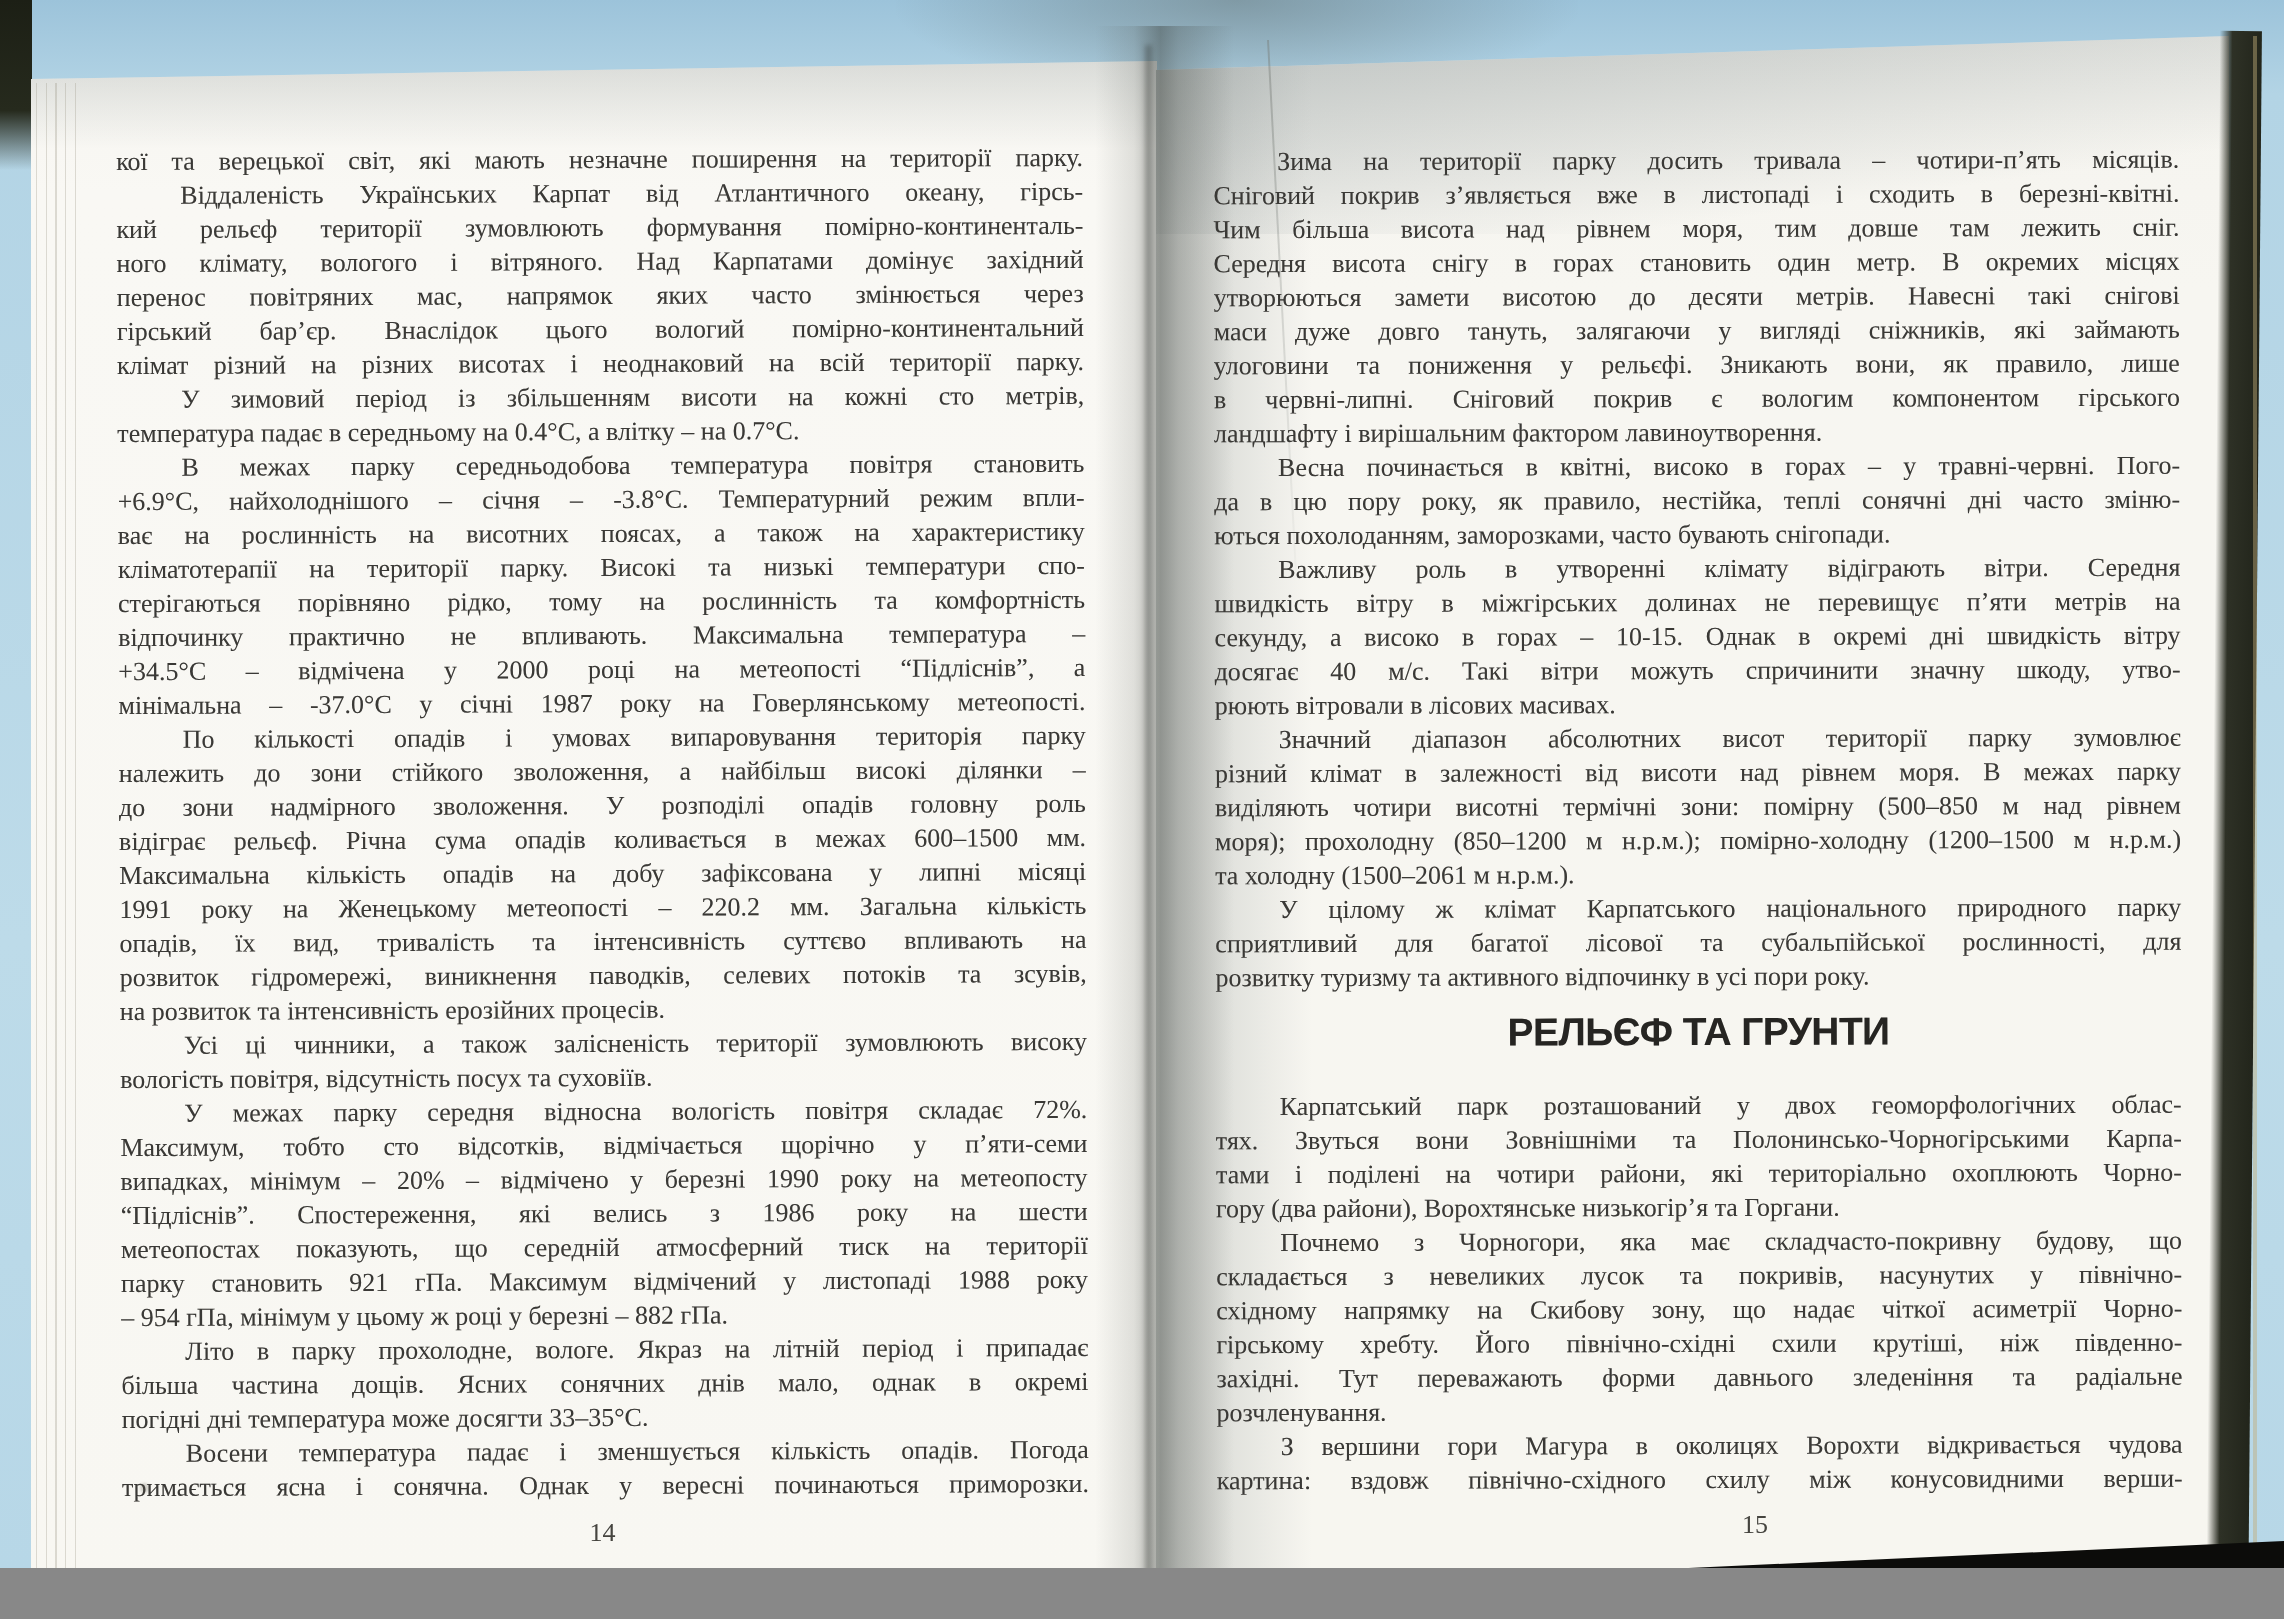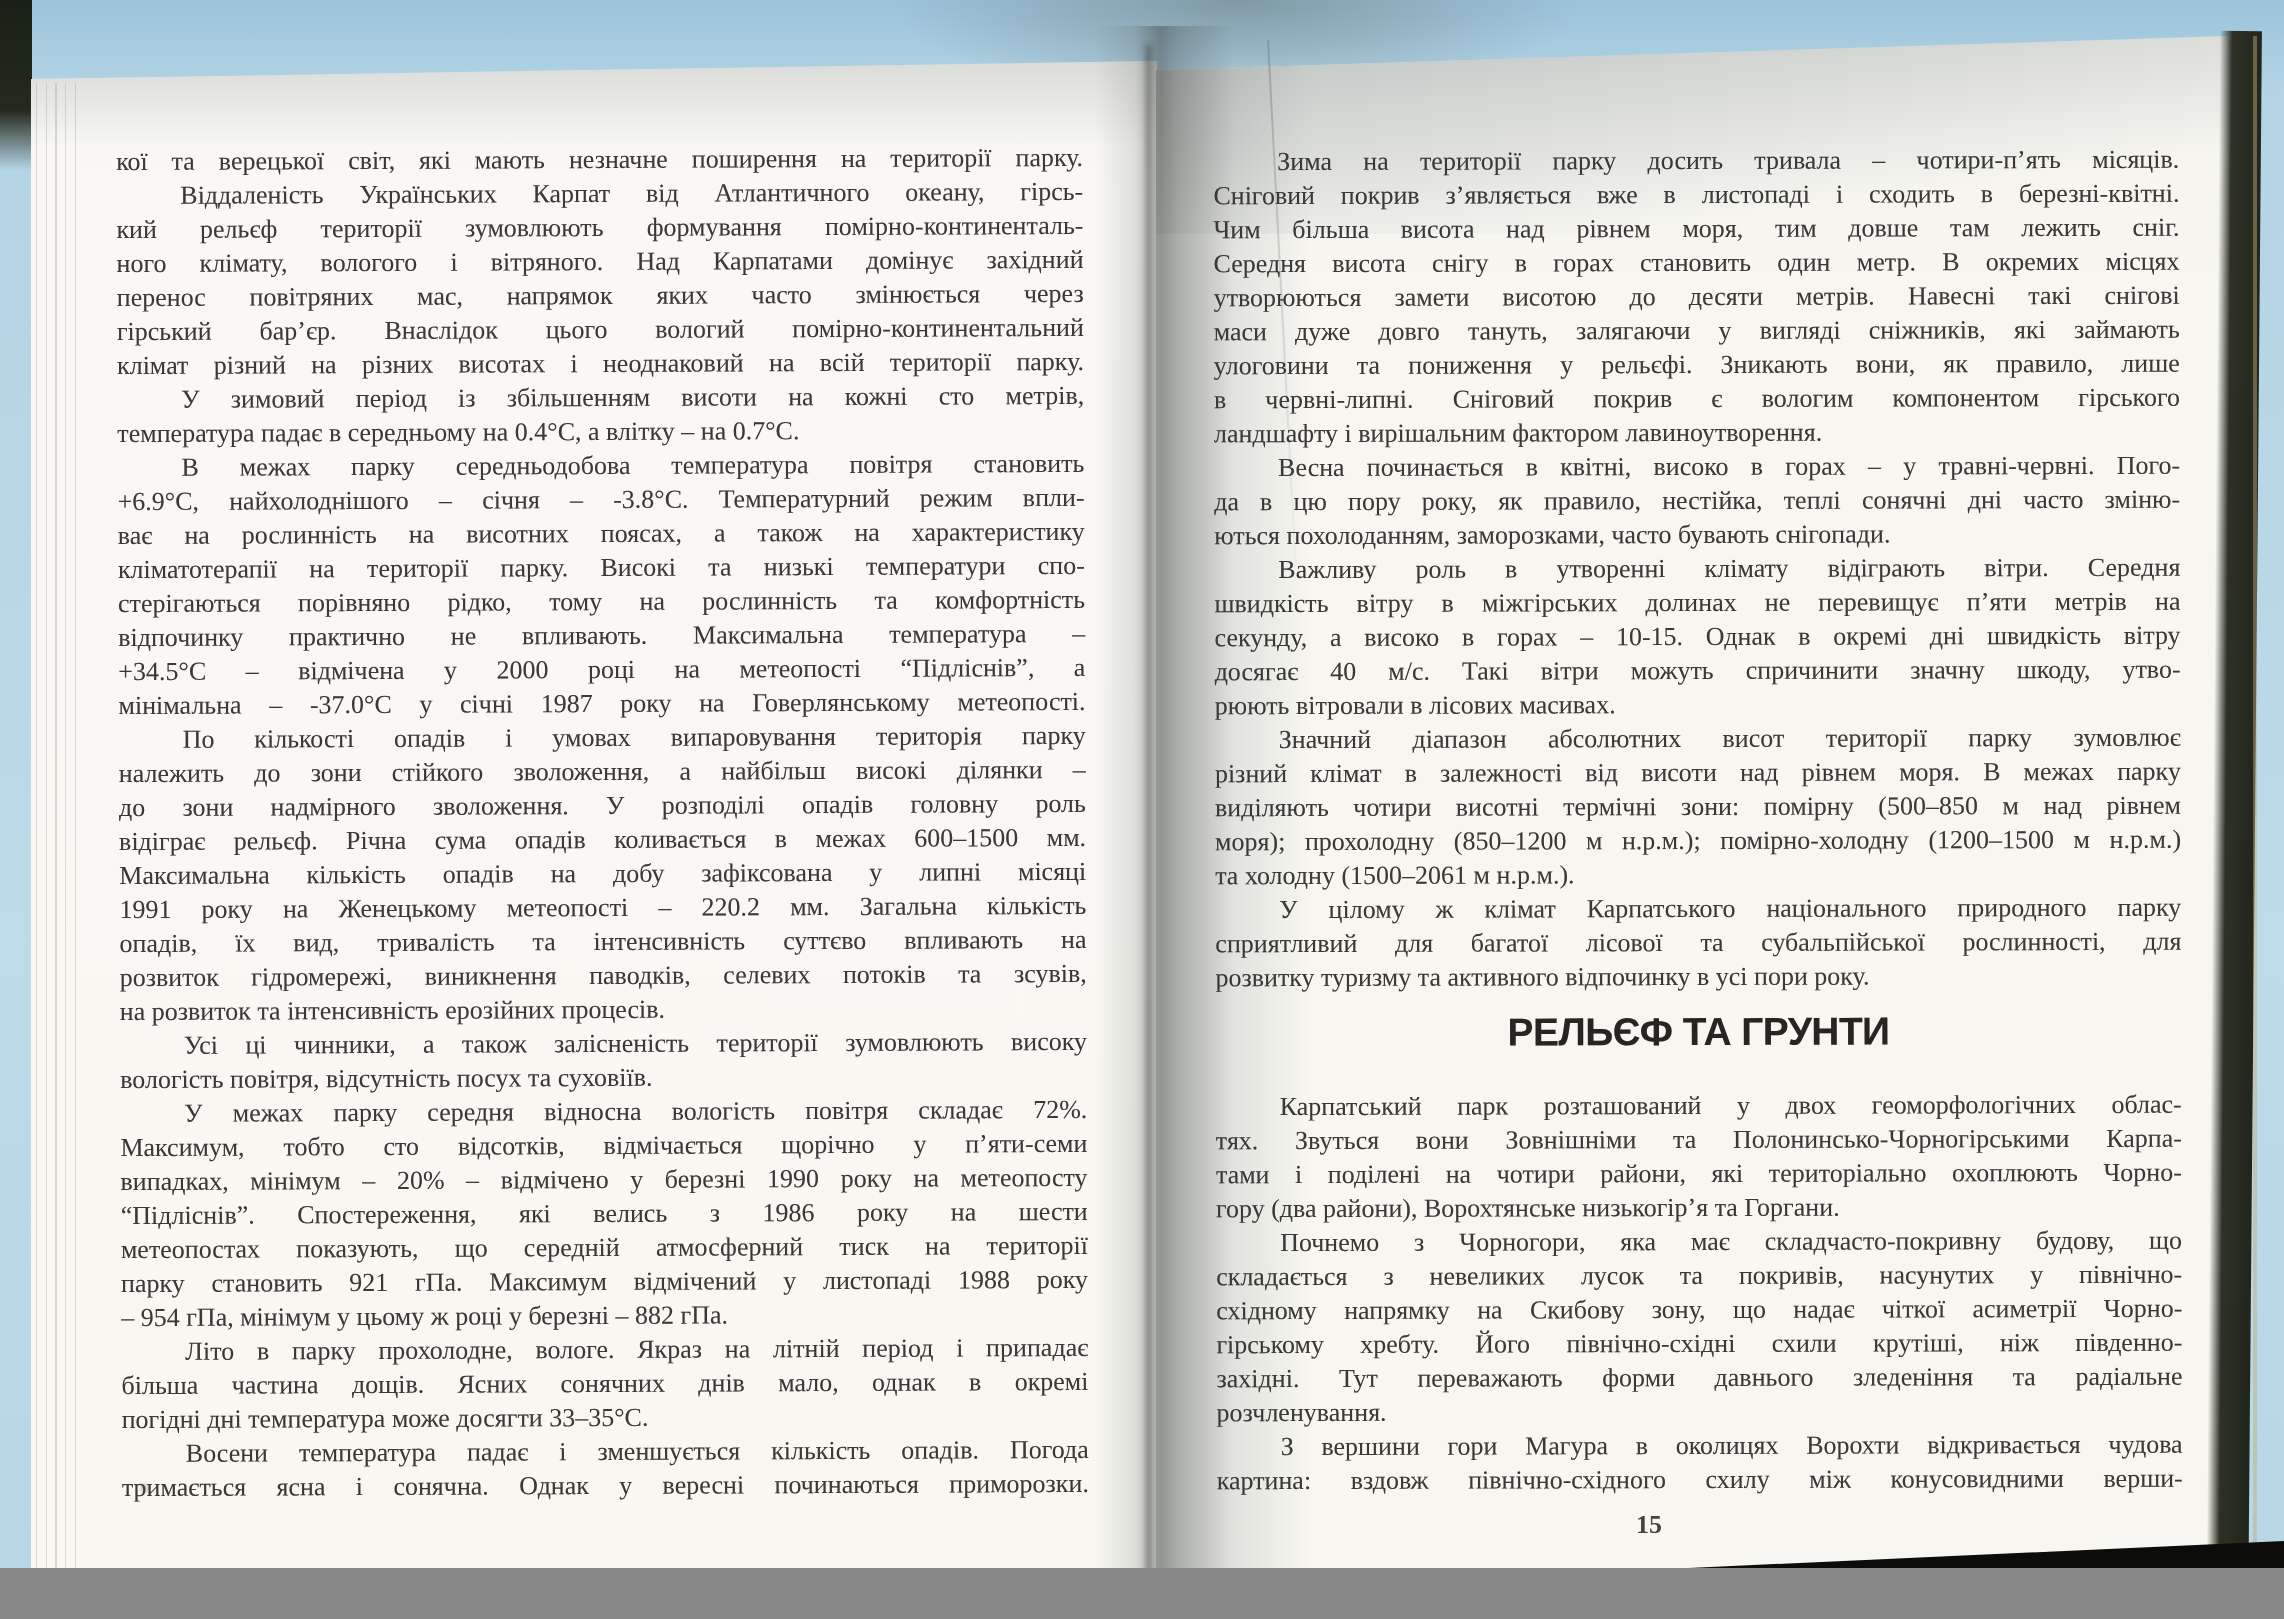--- a/index.html
+++ b/index.html
@@ -61,21 +61,21 @@
   .line{min-height:34px;}
   .line.j{text-align:justify;text-align-last:justify;}
   .line.indent{text-indent:64px;}
   .section-heading{
     font-family:"Liberation Sans", sans-serif;font-weight:bold;
     font-size:39px;line-height:42px;letter-spacing:-0.6px;color:#262522;
     text-align:center;margin:17px 0 36px 0;
   }
   .page-number{font-size:26px;color:#45443f;text-align:center;}
   .page-number.left{left:119px;top:1518px;width:967px;}
-  .page-number.right{left:1166px;top:1510px;width:966px;font-weight:bold;}
+  .page-number.right{left:1272px;top:1510px;width:966px;}
 </style>
 </head>
 <body>
 
 <div class="scan">
 
   <div class="abs top-gutter-shade"></div>
   <div class="abs cover-corner"></div>
 
   <div class="abs page left">
@@ -167,20 +167,21 @@
       <div class="line indent j">Почнемо з Чорногори, яка має складчасто-покривну будову, що</div>
       <div class="line j">складається з невеликих лусок та покривів, насунутих у північно-</div>
       <div class="line j">східному напрямку на Скибову зону, що надає чіткої асиметрії Чорно-</div>
       <div class="line j">гірському хребту. Його північно-східні схили крутіші, ніж південно-</div>
       <div class="line j">західні. Тут переважають форми давнього зледеніння та радіальне</div>
       <div class="line">розчленування.</div>
       <div class="line indent j">З вершини гори Магура в околицях Ворохти відкривається чудова</div>
       <div class="line j">картина: вздовж північно-східного схилу між конусовидними верши-</div>
     </div>
 
+  <div class="abs page-number left">14</div>
   <div class="abs page-number right">15</div>
 
   <div class="abs smudge a"></div>
   <div class="abs smudge b"></div>
   <div class="abs smudge c"></div>
 
   <div class="abs right-edge"></div>
   <div class="abs right-edge-line"></div>
   <div class="abs bottom-wedge"></div>
   <div class="abs bottom-strip"></div>

